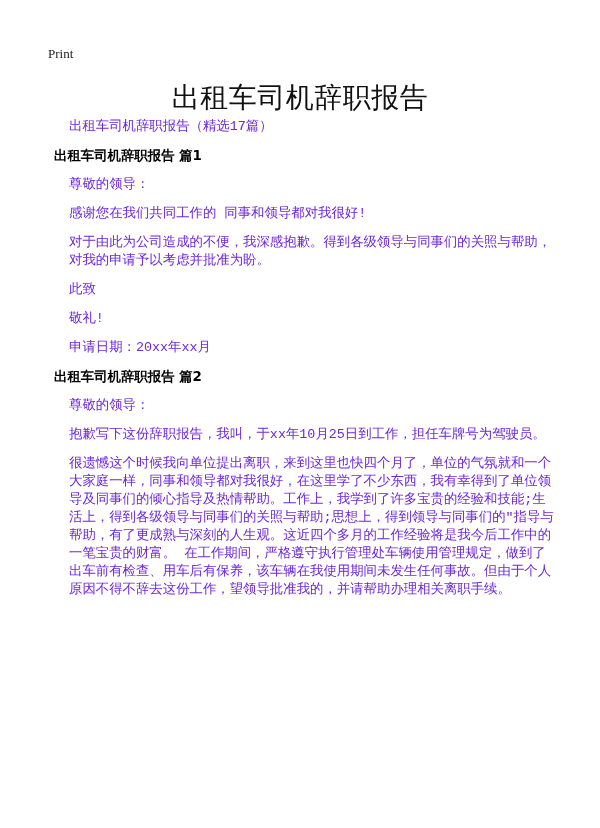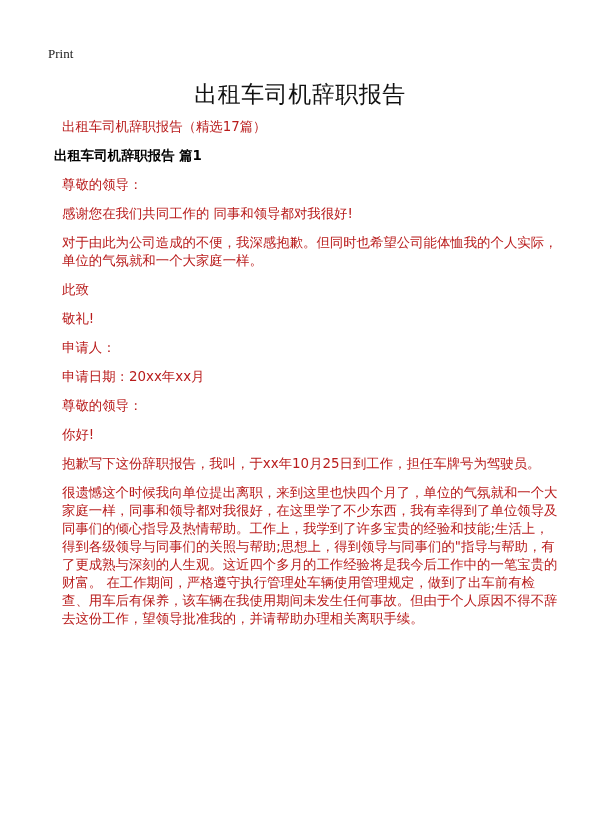--- a/index.html
+++ b/index.html
@@ -1,41 +1,40 @@
 <!DOCTYPE html>
 <html><head>
 <meta charset="utf-8">
 <style>
   html, body { margin: 0; padding: 0; background: #ffffff; }
   body { width: 600px; height: 828px; position: relative; overflow: hidden;
          font-family: "DejaVu Sans", "Liberation Sans", sans-serif; color: #111; }
   .page { position: absolute; left: 0; top: 0; width: 600px; height: 636px; }
   .print { position: absolute; left: 48px; top: 46px; font-family: "Liberation Serif", serif; font-size: 13px; color: #222; }
-  .title { position: absolute; left: 0; width: 600px; top: 79px; text-align: center; font-size: 23px; color: #111; letter-spacing: 0.5px; }
+  .title { position: absolute; left: 0; width: 600px; top: 79px; text-align: center; font-size: 28px; color: #111; letter-spacing: 0.5px; }
   .content { position: absolute; left: 54px; top: 118px; width: 505px; }
-  .p { font-size: 13.4px; line-height: 18px; margin: 0 0 11px 8px; color: #b91c1c; word-break: break-all; }
+  .p { font-size: 13.4px; line-height: 18px; margin: 0 0 11px 15px; color: #6d28d9; word-break: break-all; font-family: Liberation Mono, monospace; }
   .h { font-size: 13.4px; line-height: 18px; font-weight: bold; margin: 0 0 11px 0; color: #000; }
 </style>
 </head>
 <body>
 
 <div class="page">
   <div class="print">Print</div>
   <div class="title">出租车司机辞职报告</div>
 
   <div class="content">
     <p class="p">出租车司机辞职报告（精选17篇）</p>
 
     <p class="h">出租车司机辞职报告 篇1</p>
     <p class="p">尊敬的领导：</p>
     <p class="p">感谢您在我们共同工作的 同事和领导都对我很好!</p>
-    <p class="p">对于由此为公司造成的不便，我深感抱歉。但同时也希望公司能体恤我的个人实际，单位的气氛就和一个大家庭一样。</p>
+    <p class="p">对于由此为公司造成的不便，我深感抱歉。得到各级领导与同事们的关照与帮助，对我的申请予以考虑并批准为盼。</p>
     <p class="p">此致</p>
     <p class="p">敬礼!</p>
-    <p class="p">申请人：</p>
     <p class="p">申请日期：20xx年xx月</p>
 
+    <p class="h">出租车司机辞职报告 篇2</p>
     <p class="p">尊敬的领导：</p>
-    <p class="p">你好!</p>
     <p class="p">抱歉写下这份辞职报告，我叫，于xx年10月25日到工作，担任车牌号为驾驶员。</p>
     <p class="p">很遗憾这个时候我向单位提出离职，来到这里也快四个月了，单位的气氛就和一个大家庭一样，同事和领导都对我很好，在这里学了不少东西，我有幸得到了单位领导及同事们的倾心指导及热情帮助。工作上，我学到了许多宝贵的经验和技能;生活上，得到各级领导与同事们的关照与帮助;思想上，得到领导与同事们的"指导与帮助，有了更成熟与深刻的人生观。这近四个多月的工作经验将是我今后工作中的一笔宝贵的财富。 在工作期间，严格遵守执行管理处车辆使用管理规定，做到了出车前有检查、用车后有保养，该车辆在我使用期间未发生任何事故。但由于个人原因不得不辞去这份工作，望领导批准我的，并请帮助办理相关离职手续。</p>
   </div>
 </div>
 
 </body></html>

